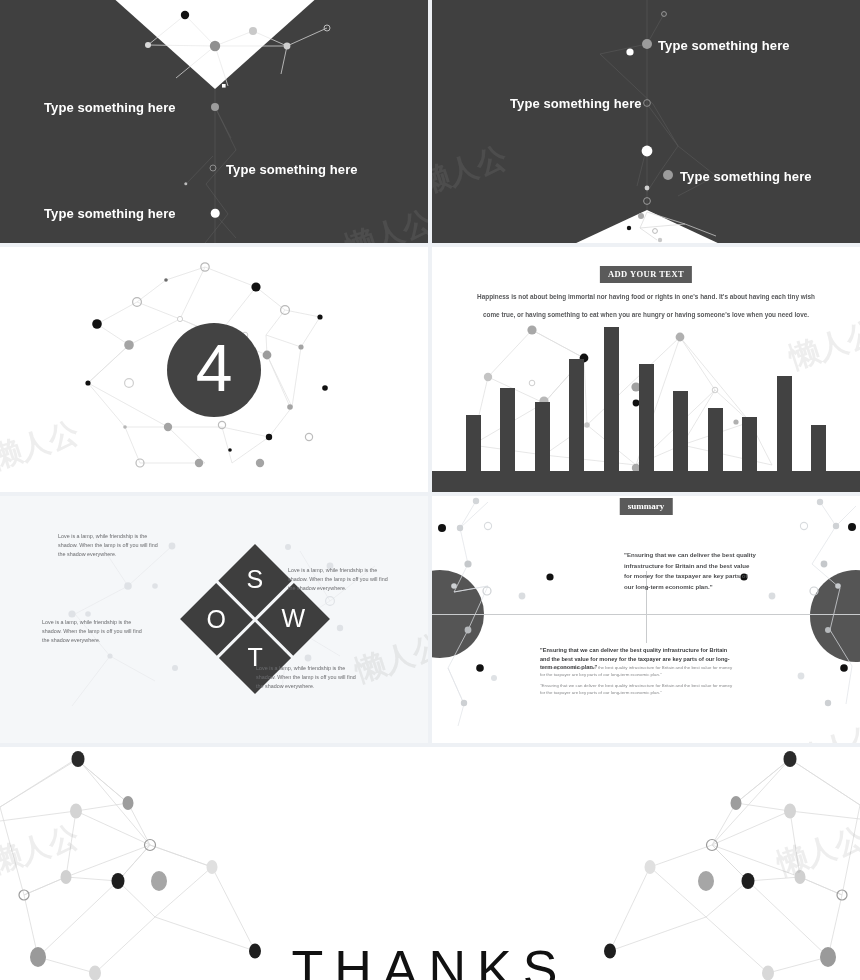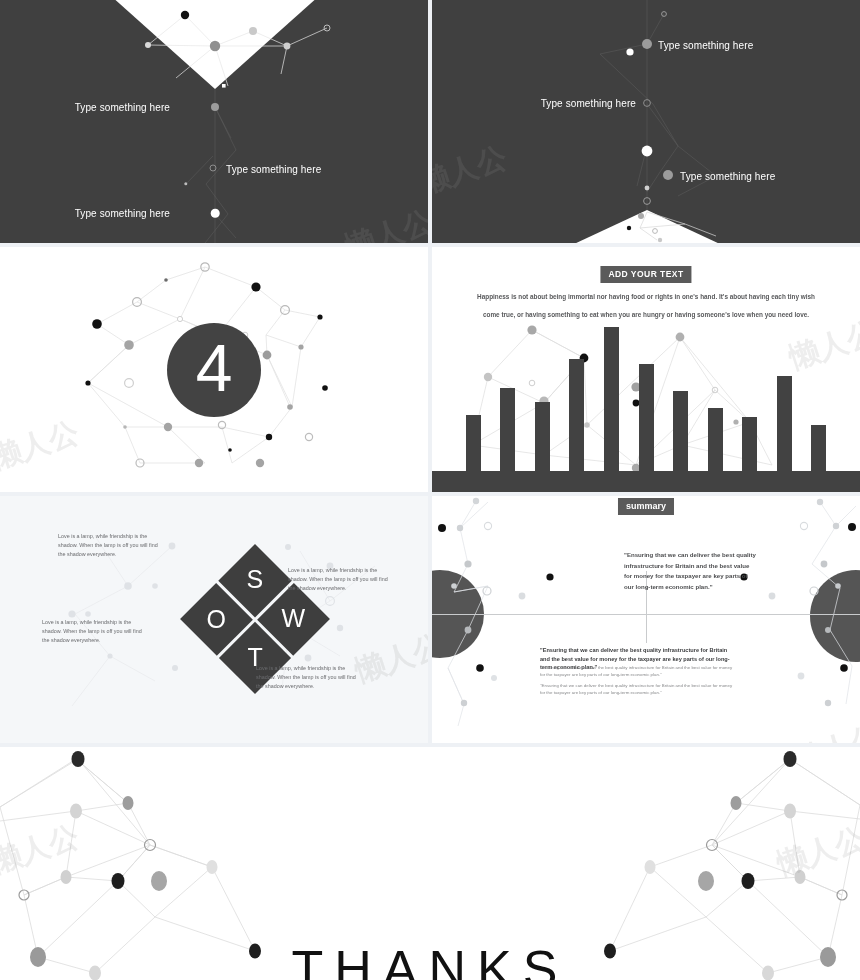--- a/index.html
+++ b/index.html
@@ -28,23 +28,24 @@
   .s2 { left:432px; top:0; width:428px; height:243px; }
   .node {
     position:absolute; border-radius:50%;
     transform:translate(-50%,-50%);
   }
   .node.solid-gray  { background:#9c9c9c; }
   .node.solid-white { background:#ffffff; }
   .node.solid-mid   { background:#bdbdbd; }
   .node.hollow-d    { background:transparent; border:1px solid #8e8e8e; }
   .tl-label {
-    position:absolute; color:#ffffff; font-size:10px;
+    position:absolute; color:#ffffff; font-size:13px;
     white-space:nowrap; letter-spacing:.1px;
     transform:translateY(-50%);
+    font-weight:bold;
   }
   .tl-label.right { text-align:left; }
   .tl-label.left  { text-align:right; }
 
   
   .s3 { left:0;   top:247px; width:428px; height:245px; }
   .s4 { left:432px; top:247px; width:428px; height:245px; }
 
   .big-circle {
     position:absolute; left:50%; top:50%;
@@ -56,20 +57,21 @@
     color:#fff; font-size:66px; line-height:1;
     font-family:"Liberation Sans", sans-serif; font-weight:400;
     position:relative; top:-2px;
   }
 
   .badge {
     position:absolute; background:#5a5a5a; color:#fff;
     font-size:8.5px; font-weight:bold; letter-spacing:.45px;
     padding:3px 8px 4px; white-space:nowrap;
     transform:translateX(-50%);
+    font-family:Liberation Serif, serif;
   }
   .body-copy {
     position:absolute; color:#58595b; font-size:6.4px;
     font-weight:bold; line-height:2.15; text-align:center;
   }
   .chart-area { position:absolute; }
   .bar {
     position:absolute; bottom:0; background:#424242; width:15px;
   }
   .baseline {

